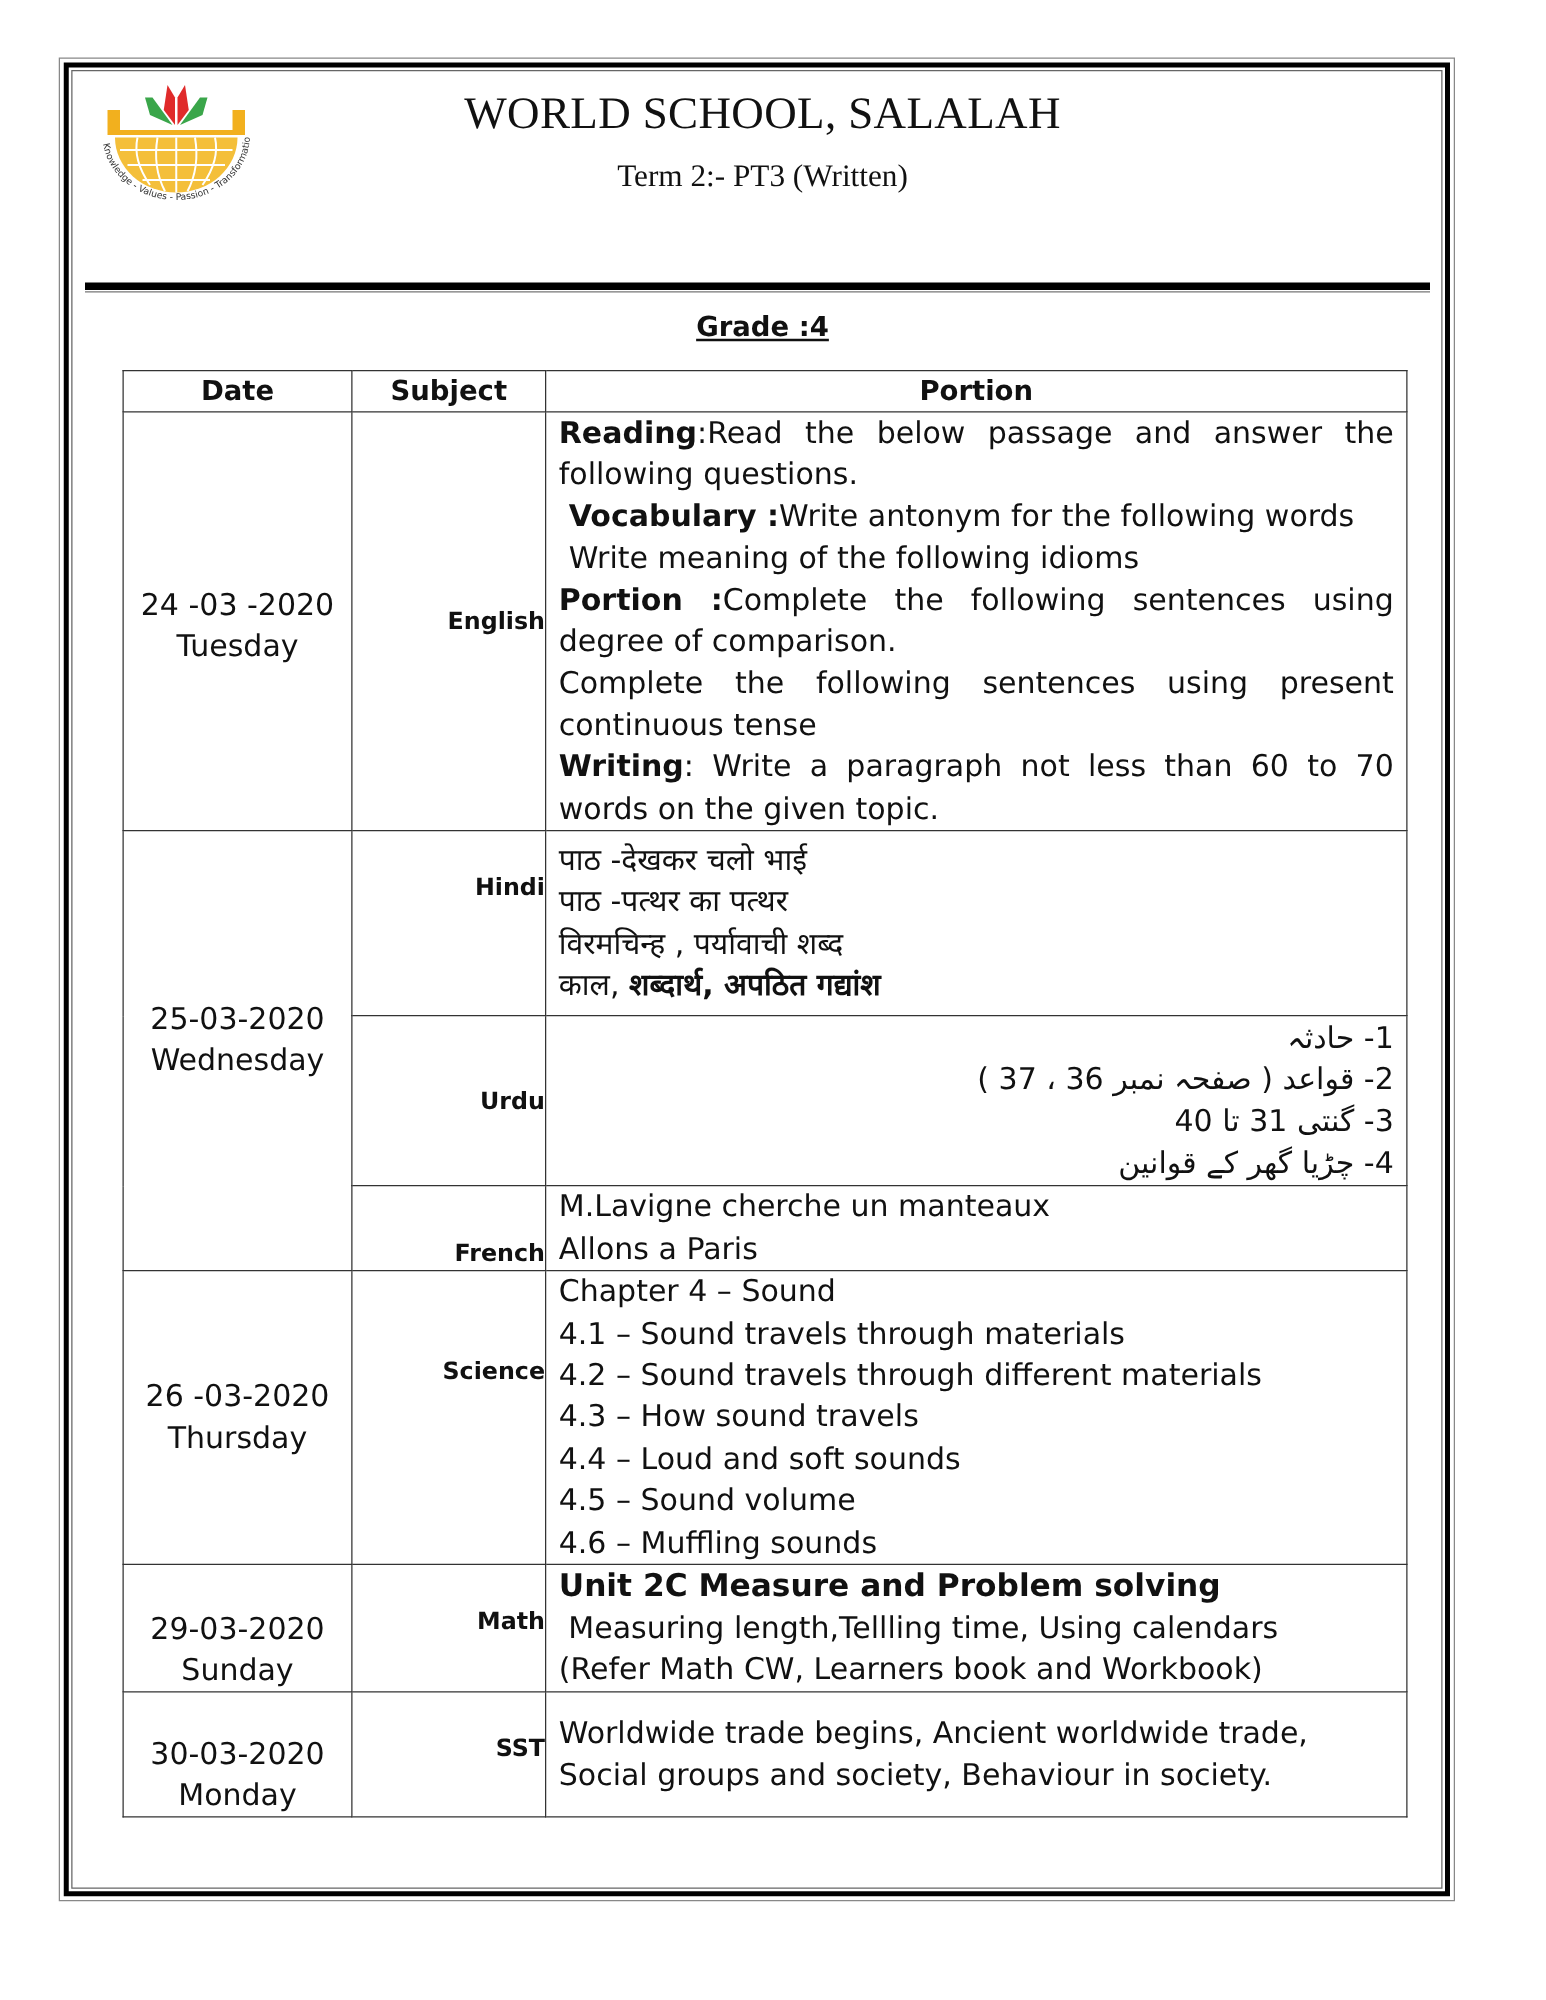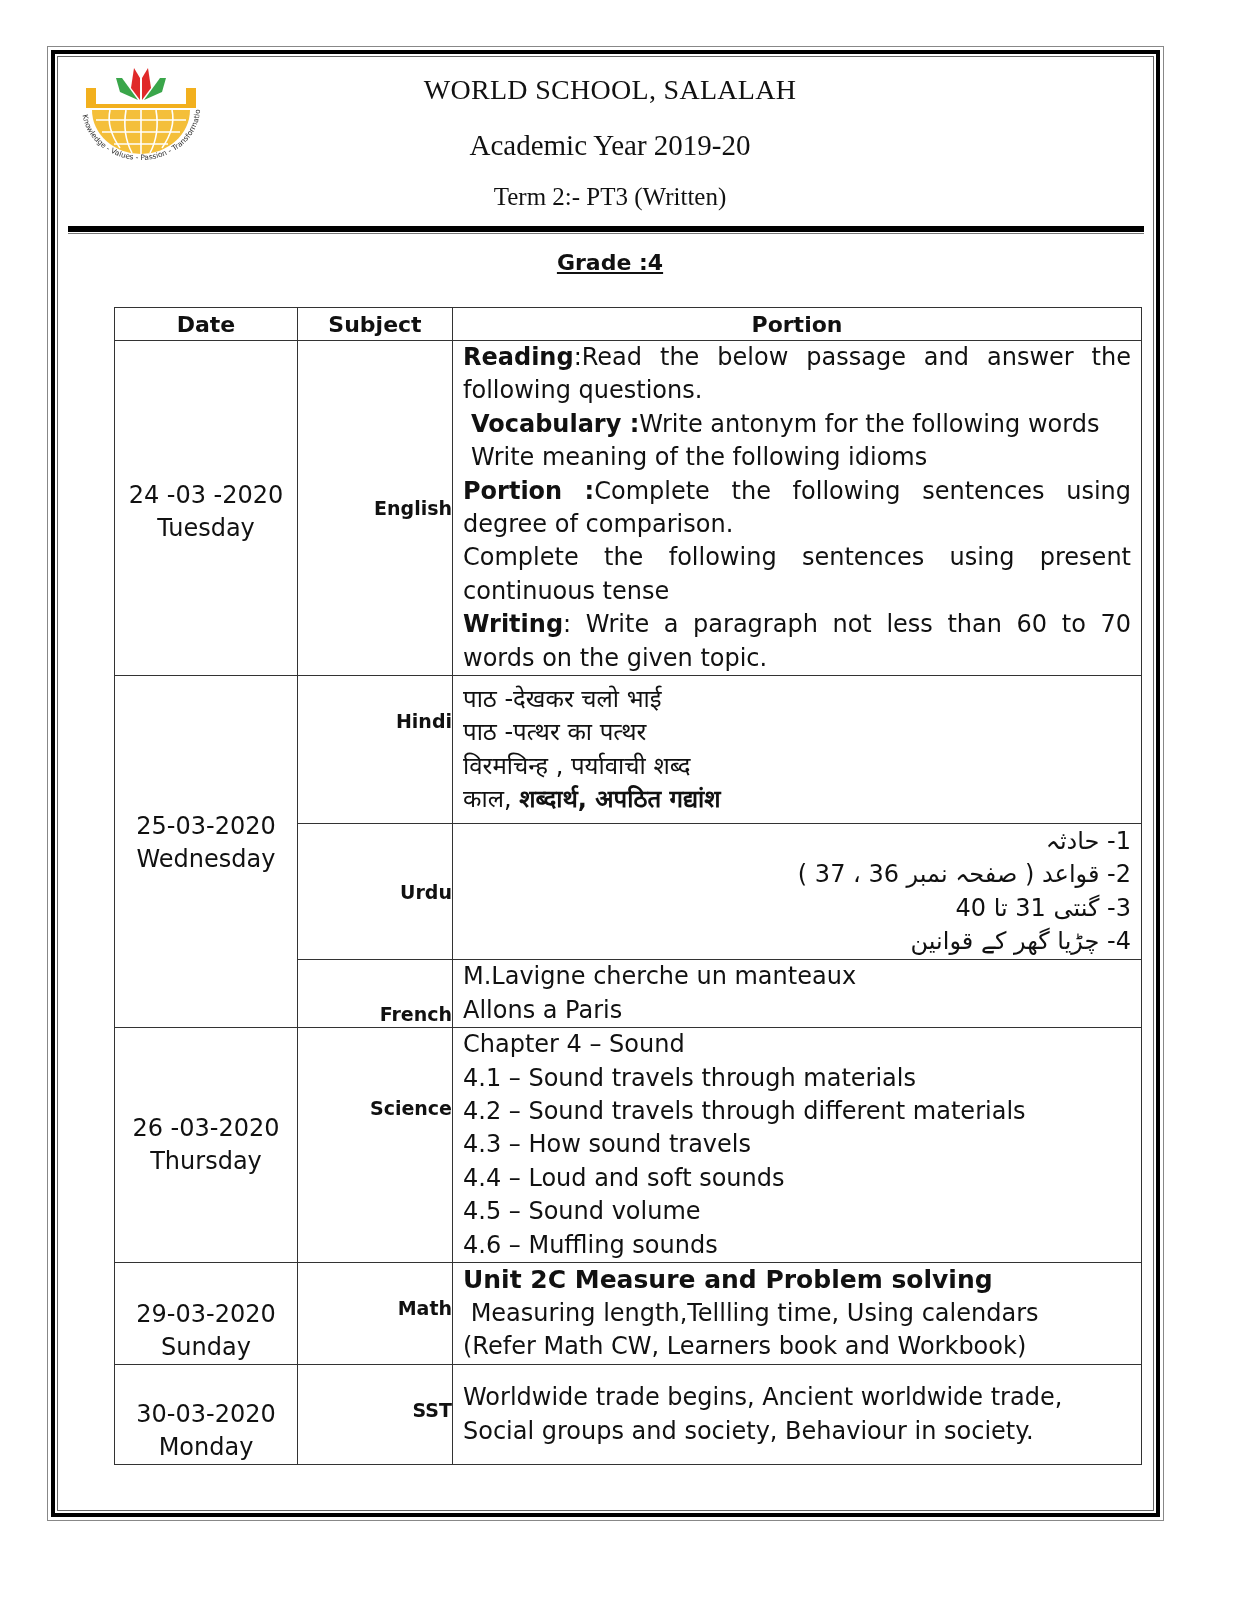--- a/index.html
+++ b/index.html
@@ -5,30 +5,30 @@
     html, body { margin: 0; padding: 0; background: #ffffff; }
     body { width: 1237px; height: 1600px; position: relative; overflow: hidden; font-family: "DejaVu Sans", sans-serif; color: #111; }
 
     .page-border-outer { position: absolute; left: 47px; top: 46px; width: 1117px; height: 1475px; border: 1px solid #888; box-sizing: border-box; }
     .page-border-inner { position: absolute; left: 51px; top: 50px; width: 1109px; height: 1467px; border: 4px solid #000; box-sizing: border-box; }
     .page-border-inline { position: absolute; left: 57px; top: 56px; width: 1097px; height: 1455px; border: 1px solid #666; box-sizing: border-box; }
 
     .logo { position: absolute; left: 76px; top: 64px; width: 130px; height: 100px; }
 
     .title-block { position: absolute; left: 300px; top: 70px; width: 620px; text-align: center; }
-    .school-name { font-family: "Liberation Serif", serif; font-size: 28px; letter-spacing: 0.3px; line-height: 40px; margin: 0; }
+    .school-name { font-family: "Liberation Serif", serif; font-size: 36px; letter-spacing: 0.3px; line-height: 40px; margin: 0; }
     .academic-year { font-family: "Liberation Serif", serif; font-size: 29px; line-height: 40px; margin-top: 15px; }
     .term { font-family: Liberation Serif, serif; font-size: 25px; line-height: 36px; margin-top: 14px; }
 
     .header-rule-thick { position: absolute; left: 68px; top: 226px; width: 1076px; height: 6px; background: #000; }
     .header-rule-thin { position: absolute; left: 68px; top: 233px; width: 1076px; height: 1px; background: #777; }
 
     .grade { position: absolute; left: 0; top: 250px; width: 1220px; text-align: center; font-weight: bold; font-size: 22px; text-decoration: underline; }
 
-    table.schedule { position: absolute; left: 114px; top: 296px; width: 1027px; border-collapse: collapse; table-layout: fixed; font-size: 24px; margin-top: 11px; }
+    table.schedule { position: absolute; left: 98px; top: 296px; width: 1027px; border-collapse: collapse; table-layout: fixed; font-size: 24px; }
     table.schedule th, table.schedule td { border: 1.5px solid #333; vertical-align: middle; padding: 0; }
     table.schedule th { font-weight: bold; font-size: 22px; height: 32px; text-align: center; }
     col.c-date { width: 183px; }
     col.c-subj { width: 155px; }
     col.c-port { width: 689px; }
 
     td.date-cell { text-align: center; line-height: 33px; font-size: 24px; }
     td.subject-cell { text-align: right; font-weight: bold; font-size: 19px; }
     td.portion-cell { padding: 0 10px 0 10px !important; line-height: 33.4px; font-size: 24px; vertical-align: top; }
 
@@ -73,21 +73,20 @@
 
     <path id="mottoArc" d="M6,44 A59,52 0 0 0 124,44" fill="none"></path>
     <text font-size="7.4" fill="#333" font-family="DejaVu Sans, sans-serif">
       <textPath href="#mottoArc" startOffset="4%">Knowledge - Values - Passion - Transformation</textPath>
     </text>
   </svg>
 </div>
 
 <div class="title-block">
   <div class="school-name">WORLD SCHOOL, SALALAH</div>
-  <div class="academic-year">Academic Year 2019-20</div>
   <div class="term">Term 2:- PT3 (Written)</div>
 </div>
 
 <div class="header-rule-thick"></div>
 <div class="header-rule-thin"></div>
 
 <div class="grade">Grade :4</div>
 
 <table class="schedule">
   <colgroup>

